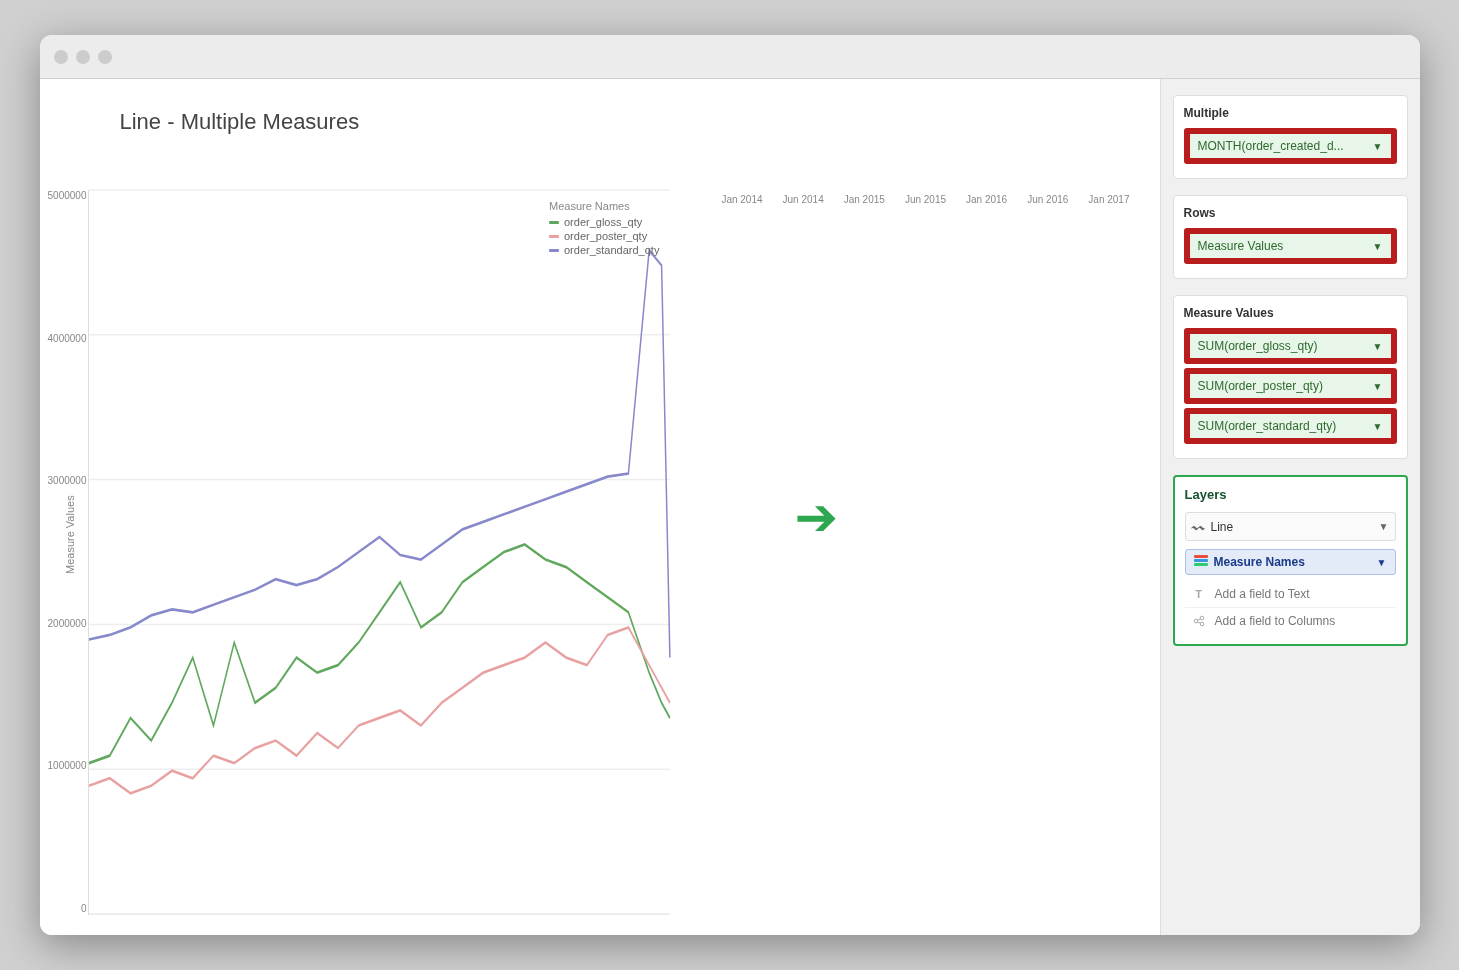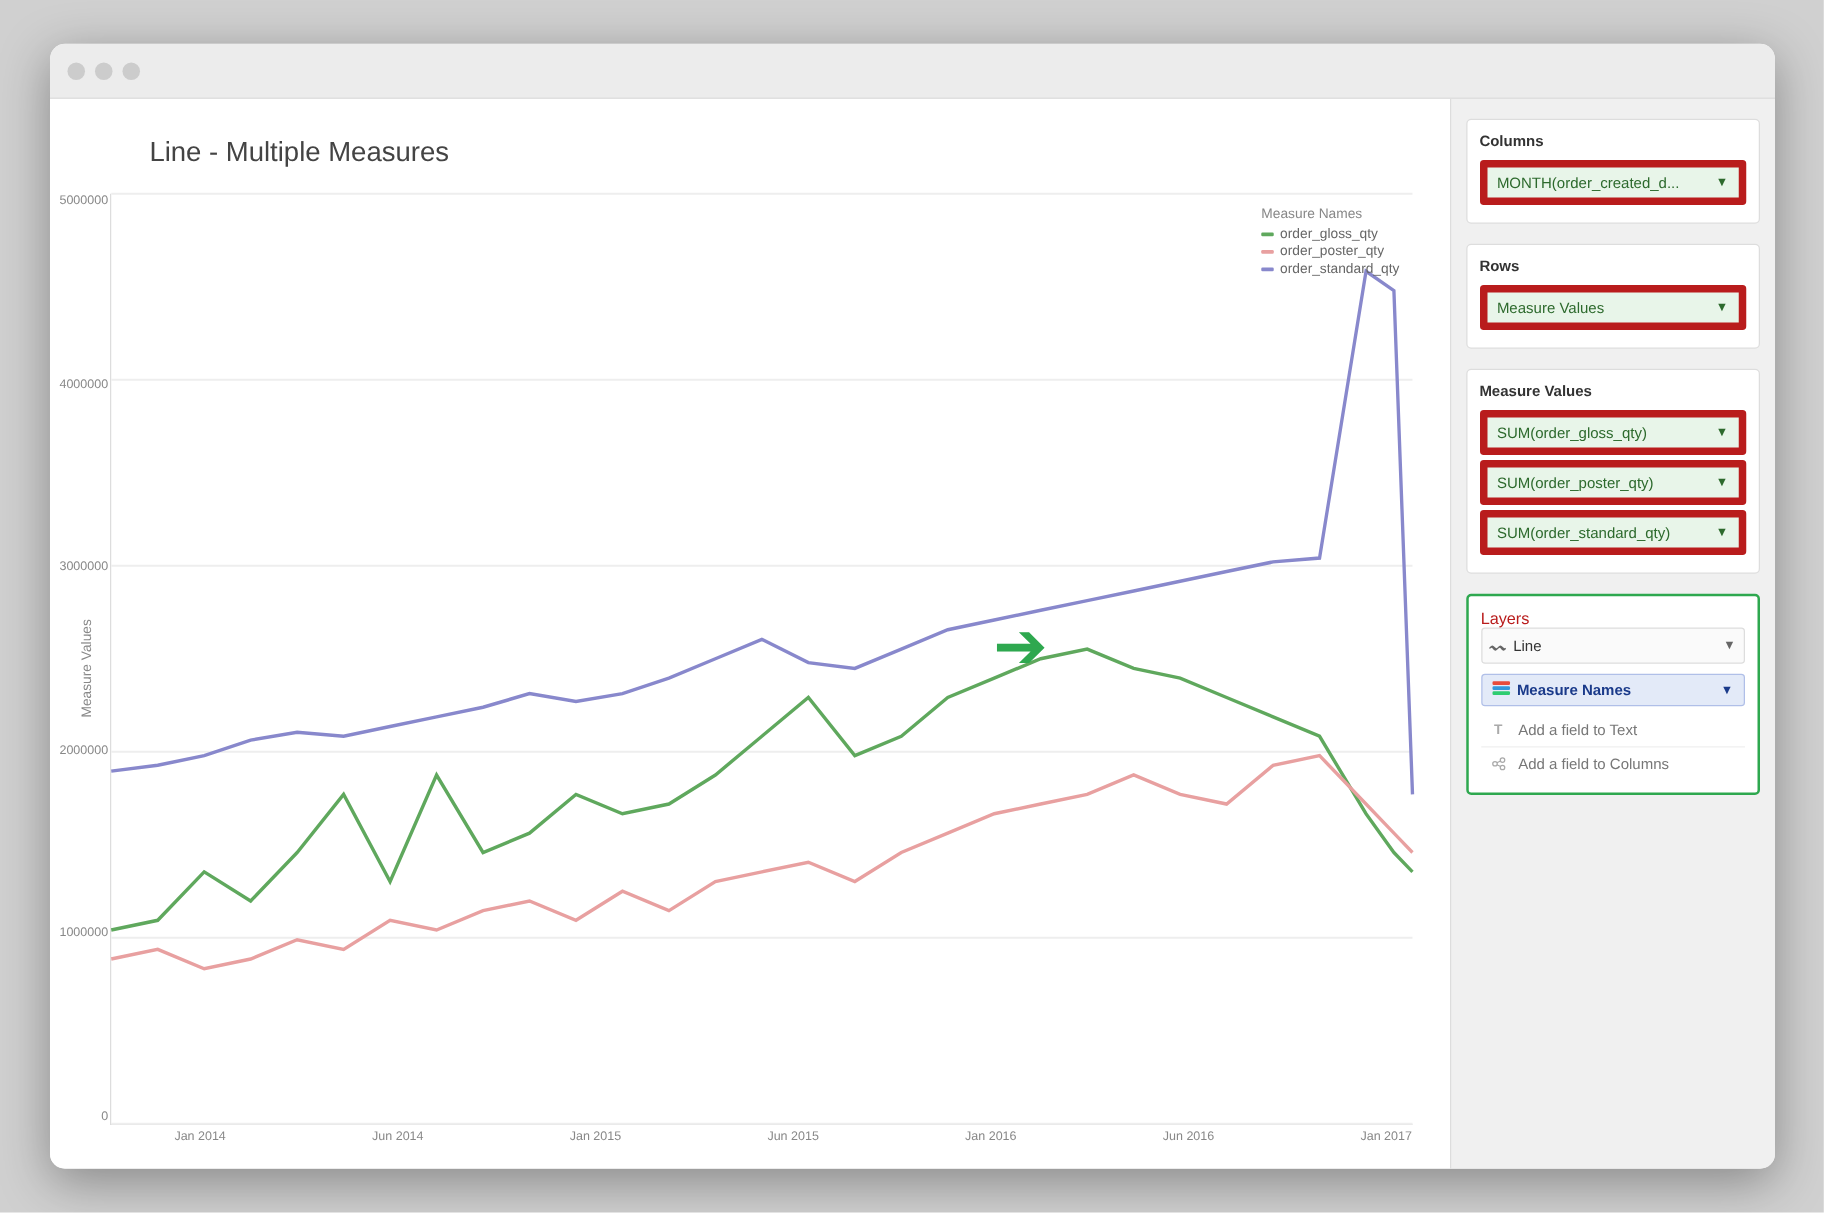--- a/index.html
+++ b/index.html
@@ -71,21 +71,22 @@
       color: #888;
       display: flex;
       align-items: center;
       justify-content: center;
       width: 20px;
       margin-right: 8px;
     }
     .chart-inner {
       flex: 1;
       display: flex;
-      flex-direction: column;
+      flex-direction: row;
+      margin-top: 35px;
     }
     .chart-plot {
       flex: 1;
       position: relative;
       border-left: 1px solid #ddd;
       border-bottom: 1px solid #ddd;
     }
     .y-tick-labels {
       position: absolute;
       left: -52px;
@@ -182,22 +183,23 @@
       font-size: 10px;
     }
     .layers-section {
       background: #fff;
       border: 2px solid #2ea84f;
       border-radius: 4px;
       padding: 10px;
     }
     .layers-title {
       font-size: 13px;
-      font-weight: 400;
-      color: #b91c1c;
+      font-weight: 700;
+      color: #14532d;
+      margin-bottom: 10px;
     }
     .layer-type-row {
       display: flex;
       align-items: center;
       justify-content: space-between;
       font-size: 12px;
       color: #333;
       margin-bottom: 8px;
       padding: 4px 6px;
       border: 1px solid #ddd;
@@ -357,21 +359,21 @@
       </div>
 
       <div style="position:absolute; left:755px; top:50%; transform:translateY(-30%);">
         <span class="green-arrow" style="color:#2ea84f; font-size:52px;">➔</span>
       </div>
     </div>
 
     <div class="right-panel">
 
       <div class="panel-section">
-        <div class="panel-section-title">Columns</div>
+        <div class="panel-section-title">Multiple</div>
         <div class="pill">
           <span>MONTH(order_created_d...</span>
           <span class="chevron">▼</span>
         </div>
       </div>
 
       <div class="panel-section">
         <div class="panel-section-title">Rows</div>
         <div class="pill">
           <span>Measure Values</span>

